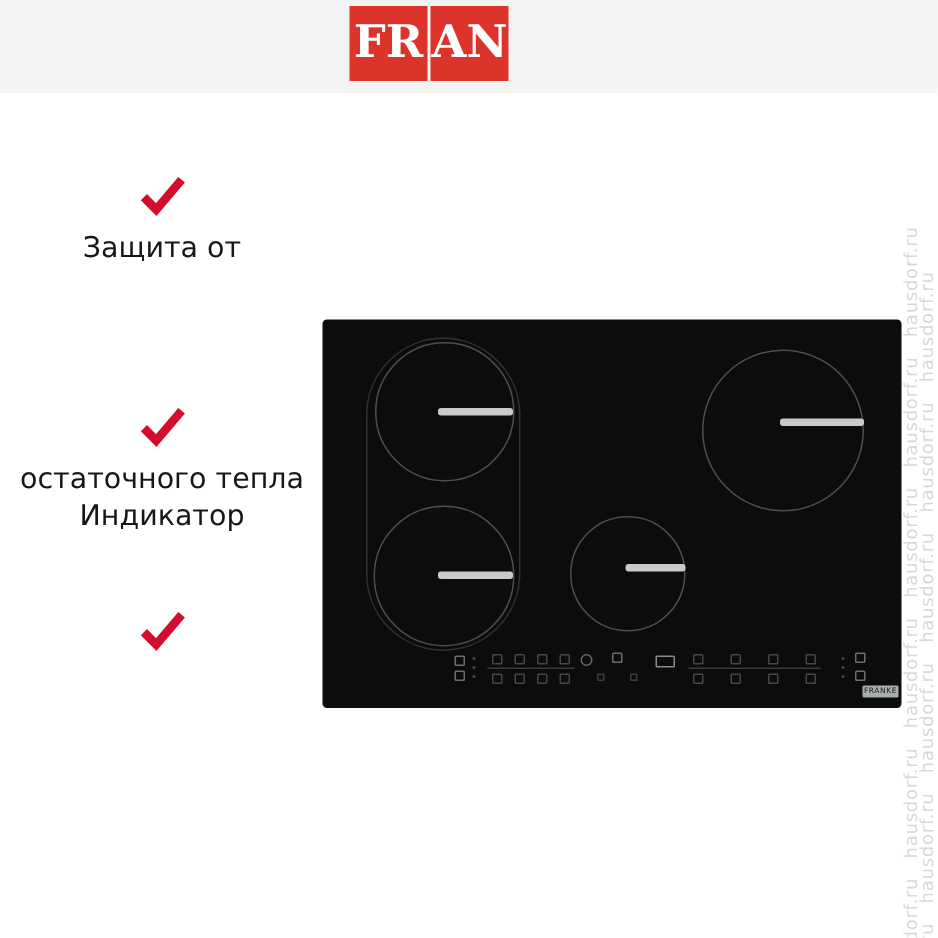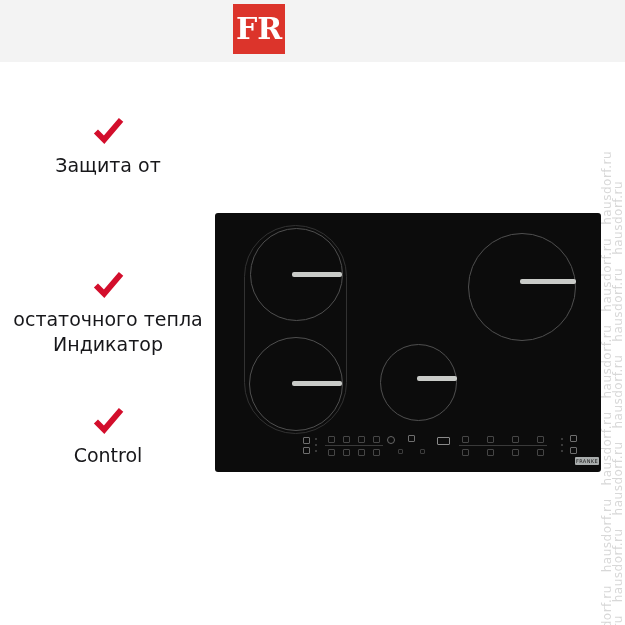--- a/index.html
+++ b/index.html
@@ -56,20 +56,21 @@
   .wm.b{left:611px;top:76px;}
 </style>
 </head>
 <body>
 
 <div class="page">
 
   <header class="band">
     <div class="logo">
       <span class="tile">FR</span>
+      <span class="tile">AN</span>
     </div>
   </header>
 
   <div class="feature f1">
     <svg class="check" width="33" height="29" viewBox="0 0 34 30">
       <path d="M4 16 L12.5 24.5 L30 4" fill="none" stroke="var(--check-red,#d30e2c)" stroke-width="6"></path>
     </svg>
     <div class="ln">Защита от</div>
   </div>
 
@@ -78,21 +79,20 @@
       <path d="M4 16 L12.5 24.5 L30 4" fill="none" stroke="var(--check-red,#d30e2c)" stroke-width="6"></path>
     </svg>
     <div class="ln">остаточного тепла</div>
     <div class="ln">Индикатор</div>
   </div>
 
   <div class="feature f3">
     <svg class="check" width="33" height="29" viewBox="0 0 34 30">
       <path d="M4 16 L12.5 24.5 L30 4" fill="none" stroke="var(--check-red,#d30e2c)" stroke-width="6"></path>
     </svg>
-    <div class="ln">Control</div>
   </div>
 
   <div class="hob">
     <div class="bridge"></div>
     <div class="ring tl"></div>
     <div class="ring bl"></div>
     <div class="ring tr"></div>
     <div class="ring ct"></div>
     <div class="bar tl"></div>
     <div class="bar bl"></div>

